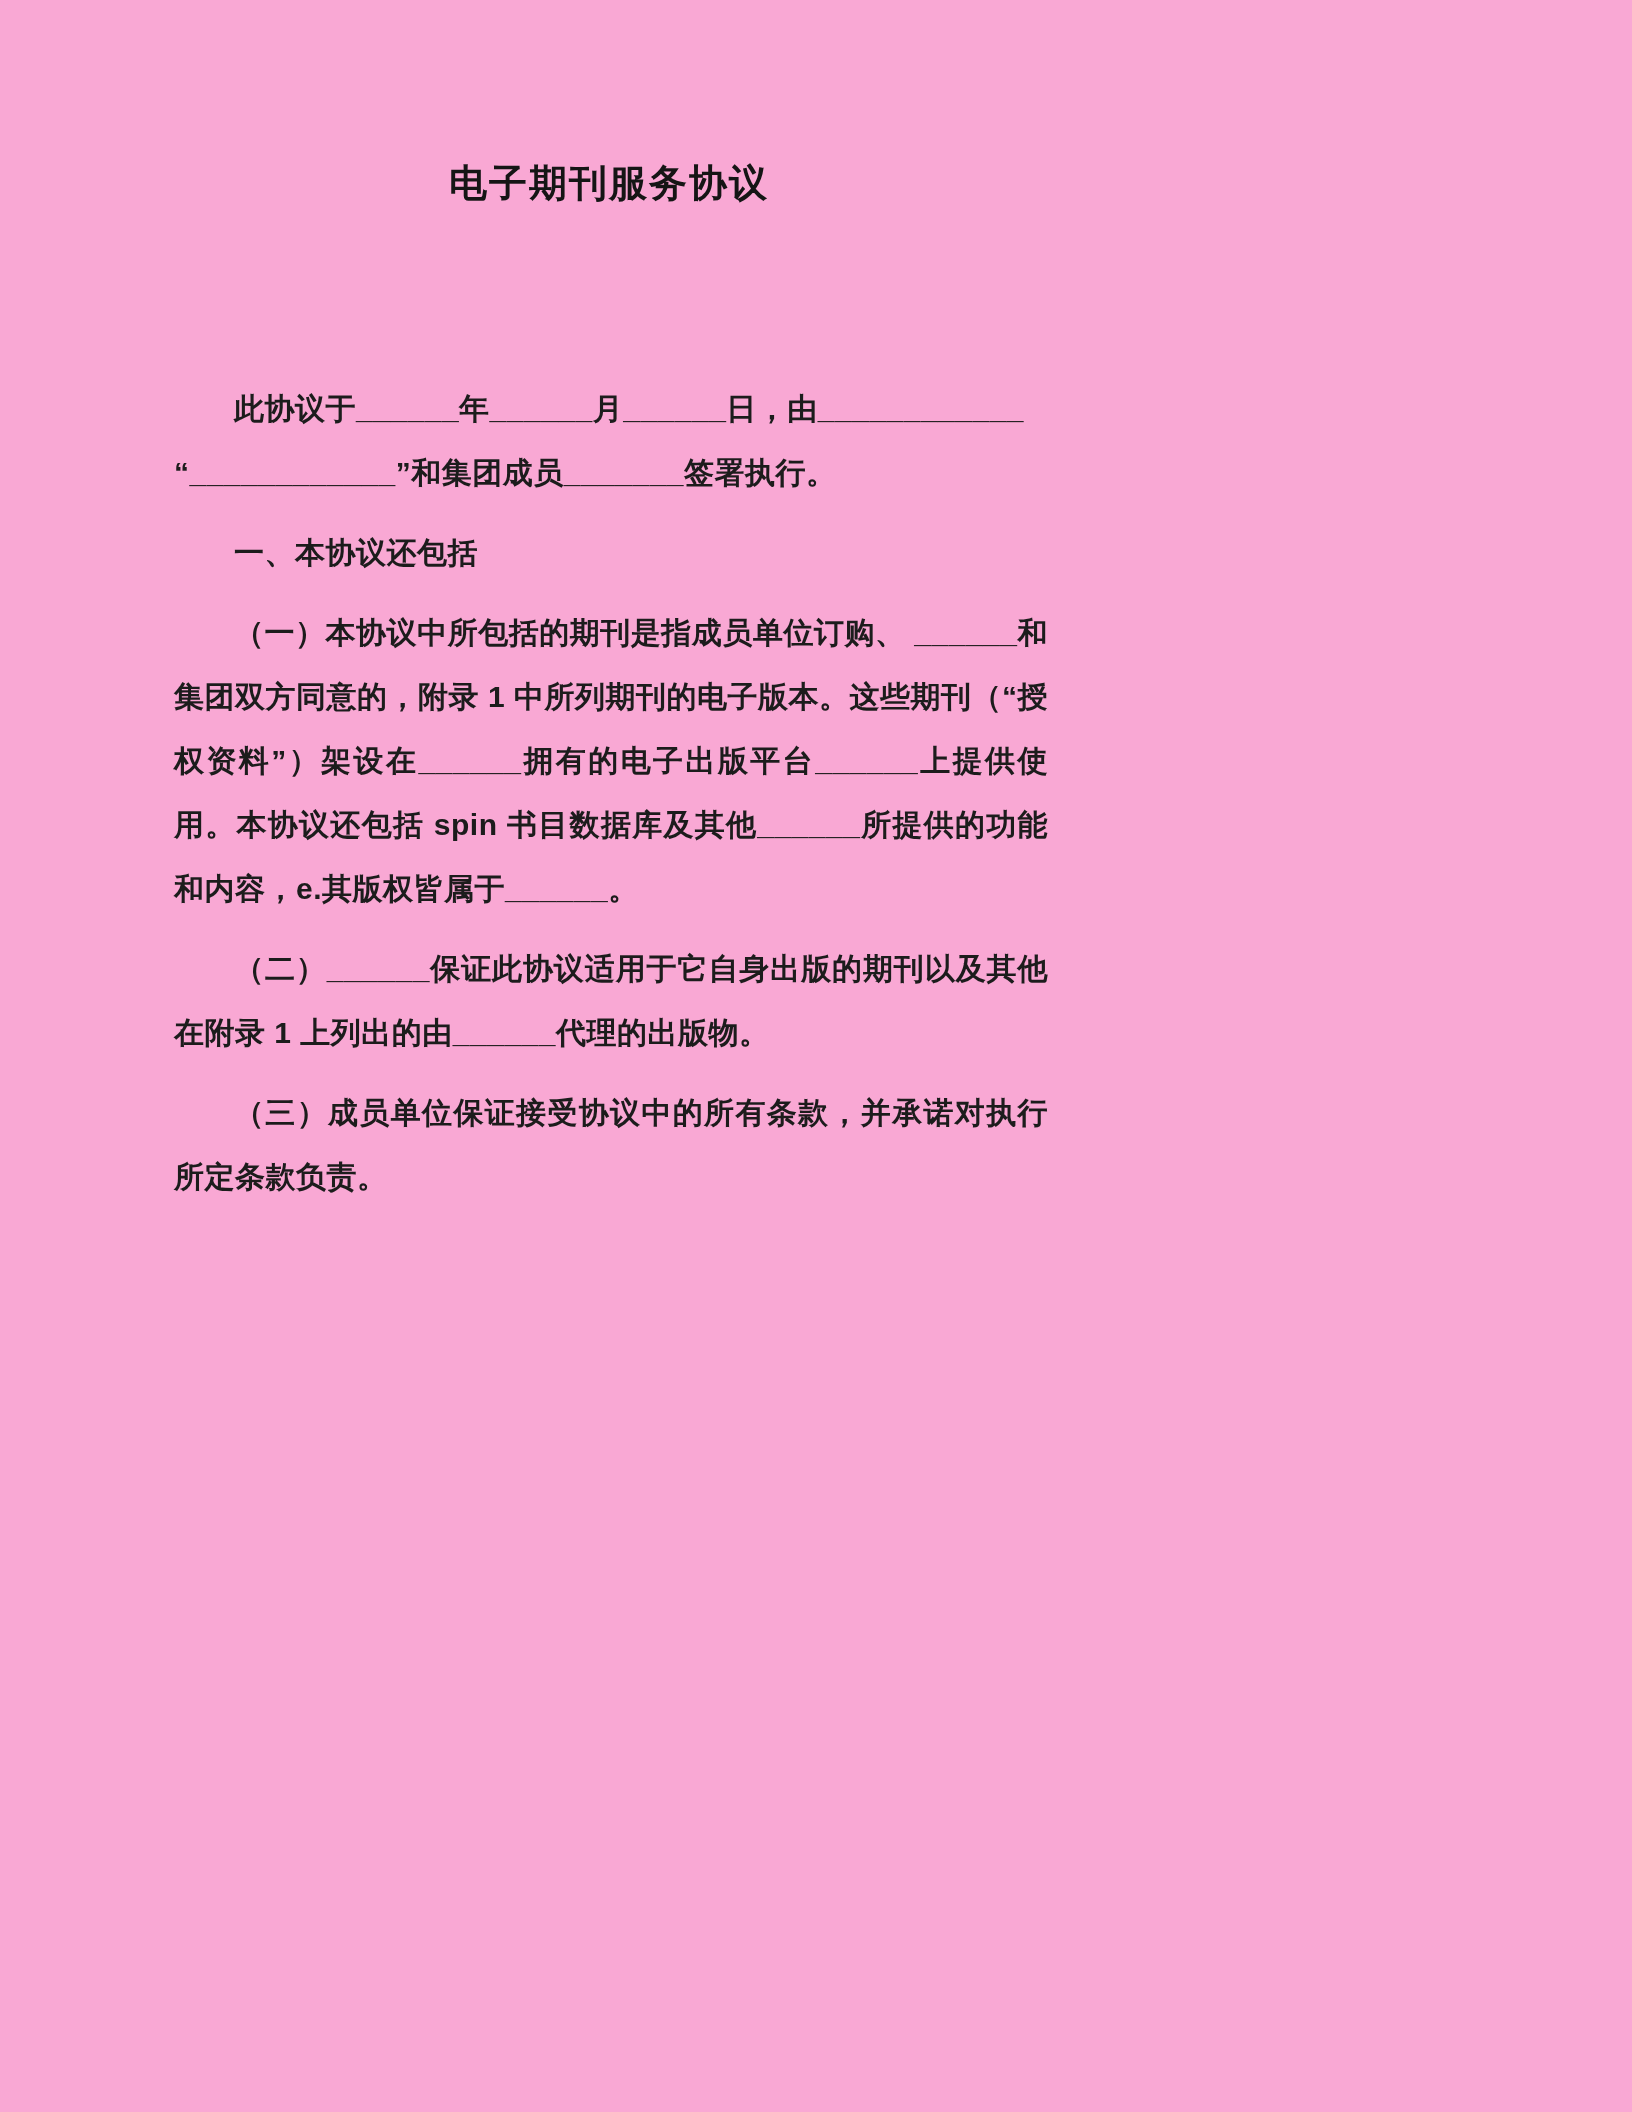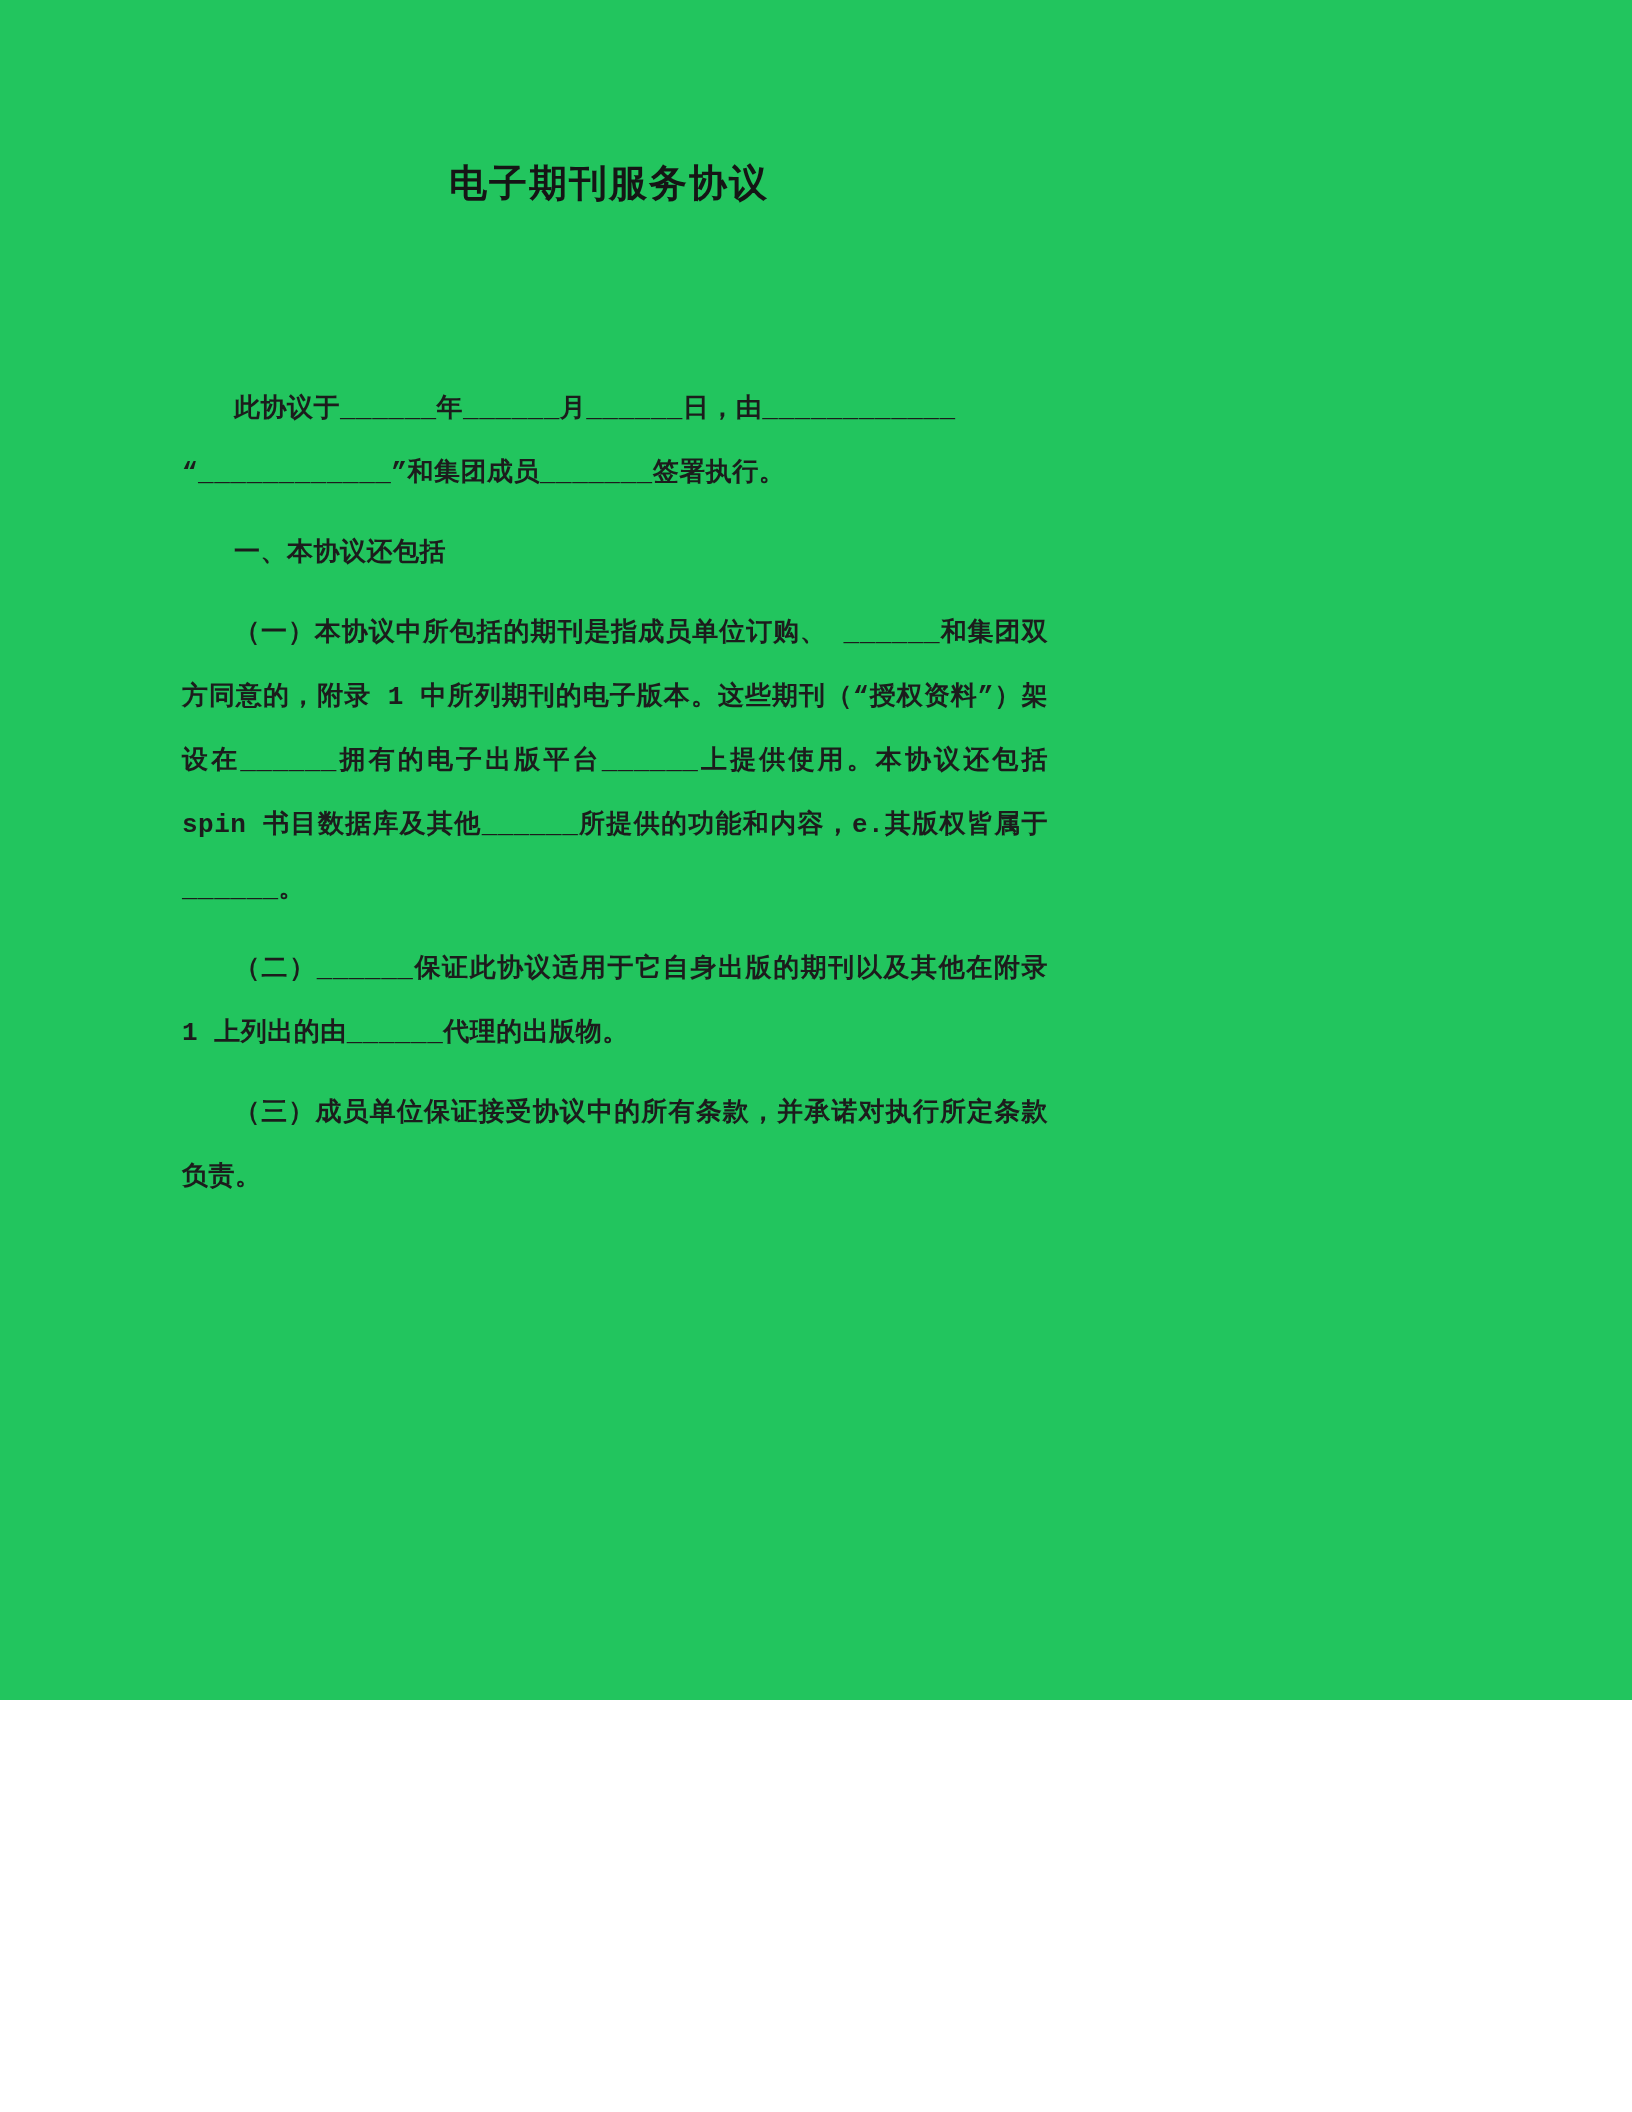--- a/index.html
+++ b/index.html
@@ -3,45 +3,45 @@
 <meta charset="utf-8">
 <style>
   html, body {
     margin: 0;
     padding: 0;
     background: #ffffff;
   }
   .page {
     position: relative;
     width: 1632px;
-    height: 1700px;
-    background: #22c55e;
-    font-family: Liberation Mono, monospace;
+    height: 2112px;
+    background: #f9a8d4;
+    font-family: Liberation Sans, sans-serif;
     color: #1c1c1c;
     overflow: hidden;
   }
   .content {
     position: absolute;
     left: 170px;
     top: 158px;
     width: 878px;
   }
   .doc-title {
     font-size: 38px;
     font-weight: 700;
     text-align: center;
     letter-spacing: 2px;
     margin: 0 0 168px 0;
     color: #151515;
   }
   .para {
-    font-size: 26px;
+    font-size: 30px;
     font-weight: 700;
     line-height: 64px;
-    margin: 0 0 16px 12px;
+    margin: 0 0 16px 4px;
     text-align: justify;
     text-indent: 2em;
     color: #1c1c1c;
     letter-spacing: 0.5px;
   }
   .para.preline {
     white-space: pre-line;
     text-align: left;
   }
   .para.heading {

